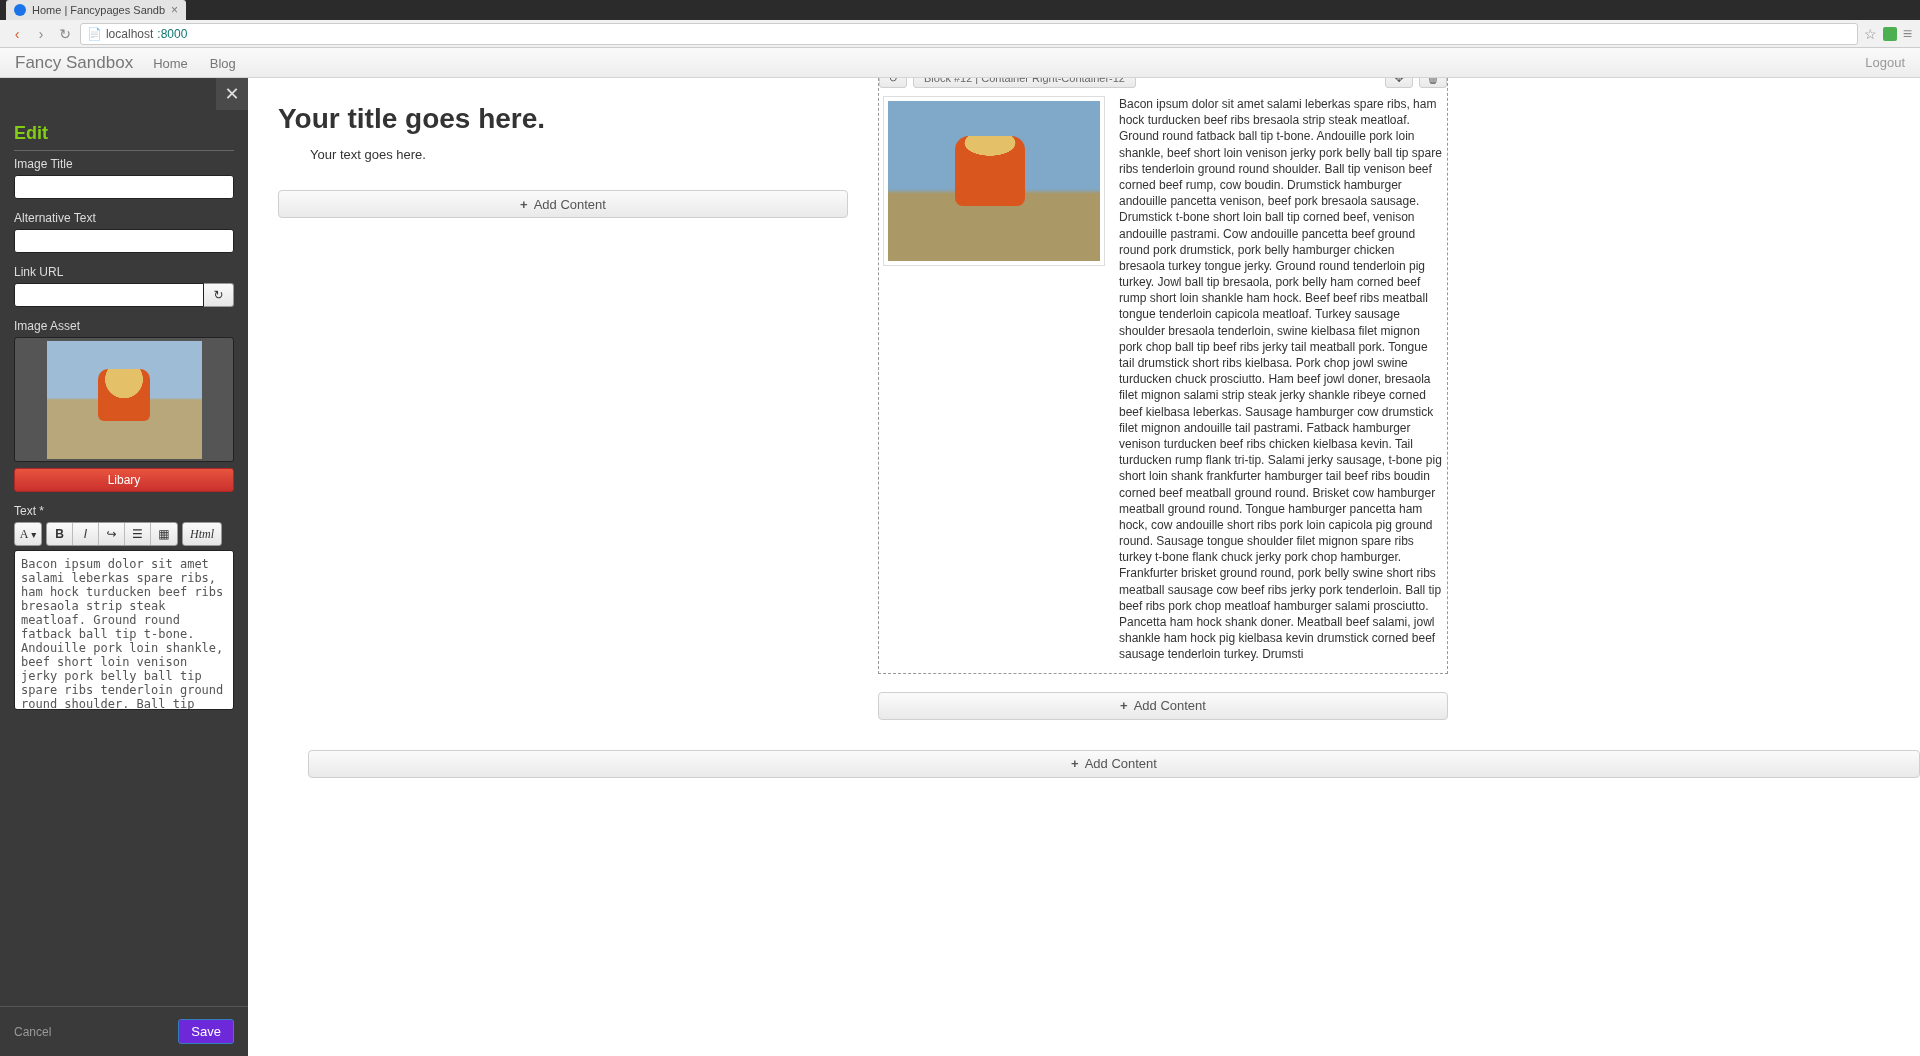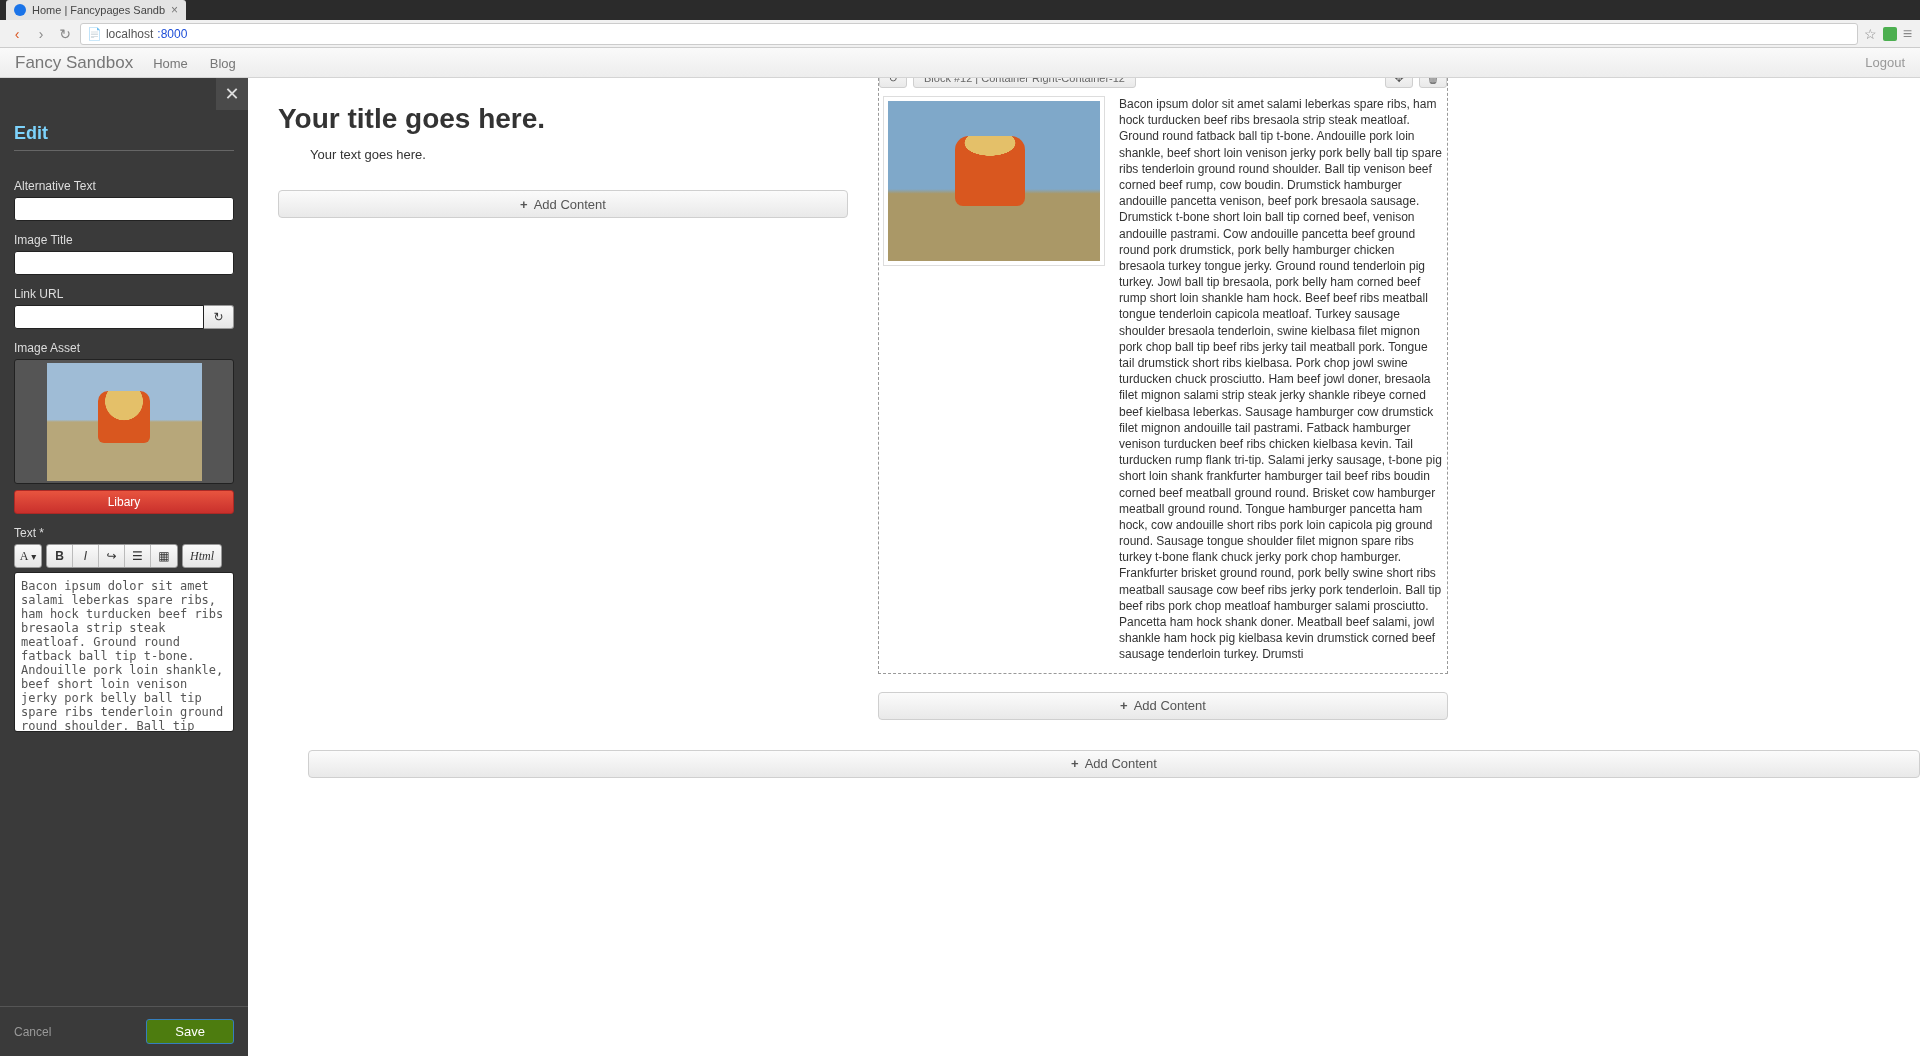--- a/index.html
+++ b/index.html
@@ -10,60 +10,60 @@
 .browser-chrome { height: 48px; background: #2b2b2b; display: flex; flex-direction: column; }
 .tab-bar { height: 20px; display: flex; align-items: flex-end; padding-left: 6px; }
 .tab { background: #e4e4e4; border-top-left-radius: 3px; border-top-right-radius: 3px; height: 20px; display: flex; align-items: center; padding: 0 8px; font-size: 11px; color: #444; gap: 6px; min-width: 140px; }
 .tab .favicon { width: 12px; height: 12px; background: #1a73e8; border-radius: 50%; }
 .tab .tab-close { font-size: 12px; color: #777; margin-left: auto; cursor: pointer; }
 .addr-bar { height: 28px; background: #f1f1f1; display: flex; align-items: center; padding: 0 8px; gap: 6px; border-bottom: 1px solid #ccc; }
 .addr-bar .nav-btn { width: 18px; height: 18px; display: inline-flex; align-items: center; justify-content: center; color: #888; cursor: pointer; font-size: 14px; }
 .addr-bar .nav-btn.back { color: #d9531e; }
 .url-box { flex: 1; height: 22px; border: 1px solid #ccc; border-radius: 3px; background: #fff; display: flex; align-items: center; padding: 0 6px; font-size: 12px; color: #555; gap: 4px; }
 .url-box .prot-icon { color: #999; font-size: 12px; }
-.url-box .port { color: #1d4ed8; }
+.url-box .port { color: #0f766e; }
 .addr-right { display: flex; align-items: center; gap: 6px; color: #888; }
 .addr-right .star { font-size: 14px; }
 .addr-right .ext { width: 14px; height: 14px; background: #4caf50; border-radius: 2px; }
 .addr-right .menu { font-size: 16px; }
 
 
 .app-navbar { height: 30px; background: linear-gradient(#fafafa,#ededed); border-bottom: 1px solid #d4d4d4; display: flex; align-items: center; padding: 0 15px; font-size: 14px; }
 .app-brand { color: #777; font-size: 17px; margin-right: 20px; }
 .app-nav a { color: #777; text-decoration: none; margin-right: 18px; font-size: 13px; }
 .app-logout { margin-left: auto; color: #999; font-size: 13px; text-decoration: none; }
 
 
 .workspace { display: flex; height: calc(100% - 78px); }
 
 
 .sidebar { width: 248px; background: #3a3a3a; color: #ccc; position: relative; display: flex; flex-direction: column; }
 .sidebar-close { position: absolute; top: 0; right: 0; width: 32px; height: 32px; background: #4a4a4a; color: #ddd; display: flex; align-items: center; justify-content: center; font-size: 18px; cursor: pointer; }
 .sidebar-body { padding: 14px; padding-top: 45px; flex: 1; overflow-y: auto; }
-.sidebar h2 { font-size: 18px; font-weight: bold; color: #7dd3fc; margin-bottom: 28px; border-bottom: 1px solid #666; padding-bottom: 6px; }
+.sidebar h2 { font-size: 18px; font-weight: bold; color: #84cc16; margin-bottom: 6px; border-bottom: 1px solid #666; padding-bottom: 6px; }
 .form-group { margin-bottom: 12px; }
 .form-group label { display: block; font-size: 12px; color: #ddd; margin-bottom: 4px; }
 .form-control { width: 100%; height: 24px; border: 1px solid #222; border-radius: 3px; padding: 2px 6px; background: #fff; font-size: 12px; }
 .input-group { display: flex; }
 .input-group .form-control { border-top-right-radius: 0; border-bottom-right-radius: 0; flex: 1; }
 .input-group-btn { width: 30px; background: linear-gradient(#fafafa,#e6e6e6); border: 1px solid #999; border-left: none; border-top-right-radius: 3px; border-bottom-right-radius: 3px; display: flex; align-items: center; justify-content: center; font-size: 12px; cursor: pointer; color: #333; }
 .image-preview { border: 1px solid #222; border-radius: 3px; background: #555; padding: 0; text-align: center; height: 125px; display: flex; align-items: center; justify-content: center; overflow: hidden; }
 .image-preview .img-ph { width: 155px; height: 118px; background: linear-gradient(#9fbcd6 0%, #9fbcd6 48%, #b7a77a 50%, #b7a77a 100%); position: relative; }
 .image-preview .img-ph::after { content: ""; position: absolute; left: 50%; top: 24%; width: 52px; height: 52px; margin-left: -26px; background: radial-gradient(circle at 50% 20%, #e4c069 0 38%, transparent 39%), linear-gradient(#d9571f,#d9571f); border-radius: 10px 10px 6px 6px; }
 .btn-library { width: 100%; height: 24px; background: linear-gradient(#e8543f,#c9302c); border: 1px solid #ac2925; color: #fff; border-radius: 3px; font-size: 12px; cursor: pointer; margin-top: 6px; }
 .toolbar { display: flex; gap: 4px; margin-bottom: 4px; }
 .toolbar .tb-group { display: flex; border: 1px solid #999; border-radius: 3px; overflow: hidden; background: linear-gradient(#fafafa,#e6e6e6); }
 .toolbar .tb-btn { width: 26px; height: 22px; display: flex; align-items: center; justify-content: center; font-size: 12px; color: #333; border-right: 1px solid #bbb; cursor: pointer; }
 .toolbar .tb-btn:last-child { border-right: none; }
 .toolbar .tb-btn.html { width: auto; padding: 0 7px; font-style: italic; font-family: Georgia, serif; }
 .toolbar .tb-btn.font { font-family: Georgia, serif; }
 .textarea { width: 100%; height: 160px; border: 1px solid #222; border-radius: 3px; padding: 6px; font-size: 12px; background: #fff; color: #555; overflow-y: scroll; resize: none; }
 .sidebar-footer { padding: 12px 14px; display: flex; align-items: center; border-top: 1px solid #555; }
 .btn-cancel { background: none; border: none; color: #999; font-size: 12px; cursor: pointer; }
-.btn-save { margin-left: auto; background: #4d7c0f; border: 1px solid #357ebd; color: #fff; border-radius: 3px; padding: 4px 28px; font-size: 13px; cursor: pointer; }
+.btn-save { margin-left: auto; background: #6d28d9; border: 1px solid #357ebd; color: #fff; border-radius: 3px; padding: 4px 12px; font-size: 13px; cursor: pointer; }
 
 
 .main { flex: 1; overflow-y: auto; padding: 0; }
 .main-inner { padding: 0 30px 30px 30px; }
 .columns { display: flex; gap: 30px; align-items: flex-start; }
 .col-left { width: 570px; padding-top: 25px; }
 .col-right { width: 570px; }
 .page-title { font-size: 28px; font-weight: bold; color: #333; margin-bottom: 12px; }
 .page-text { font-size: 13px; color: #333; margin-bottom: 28px; margin-left: 32px; }
 
@@ -122,26 +122,26 @@
 </div>
 
 <div class="workspace">
 
   <aside class="sidebar">
     <div class="sidebar-close">✕</div>
     <div class="sidebar-body">
       <h2>Edit</h2>
 
       <div class="form-group">
+        <label>Image Title</label>
+        <input class="form-control" type="text" style="">
+      </div>
+
+      <div class="form-group">
         <label>Alternative Text</label>
-        <input class="form-control" type="text" style="">
-      </div>
-
-      <div class="form-group">
-        <label>Image Title</label>
         <input class="form-control" type="text" style="">
       </div>
 
       <div class="form-group">
         <label>Link URL</label>
         <div class="input-group">
           <input class="form-control" type="text" style="">
           <span class="input-group-btn">
             <span>↻</span>
           </span>

